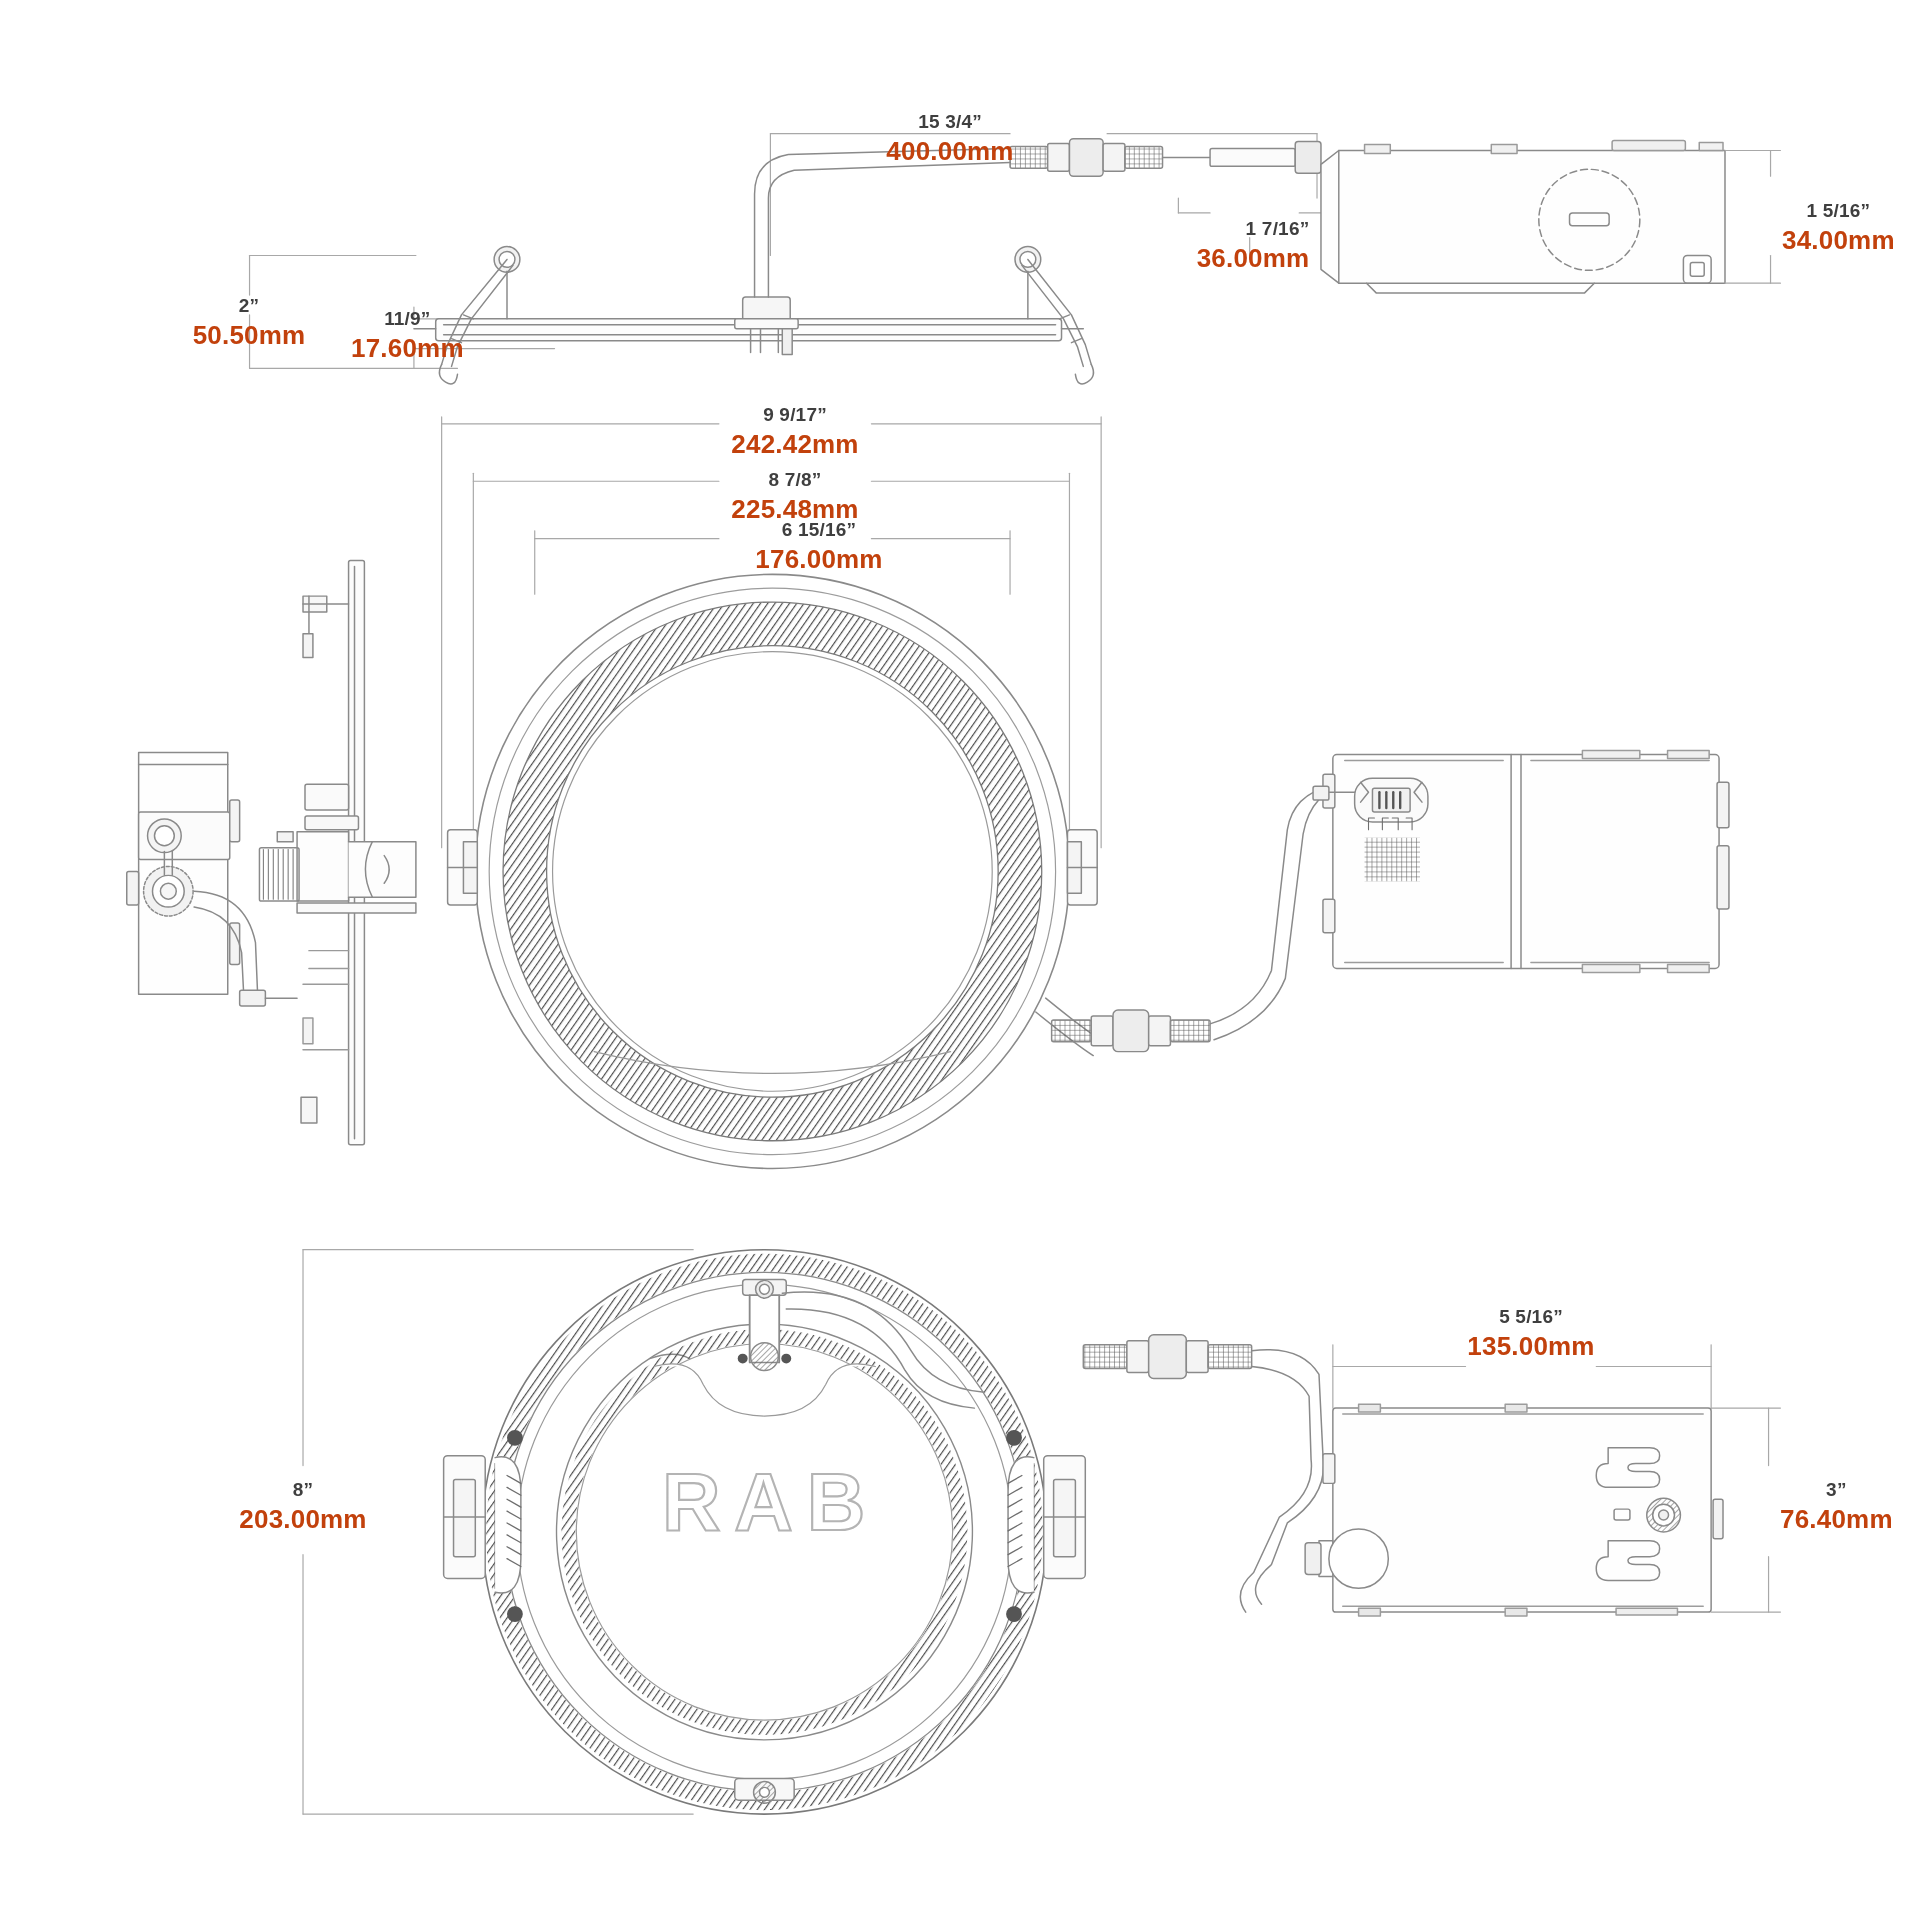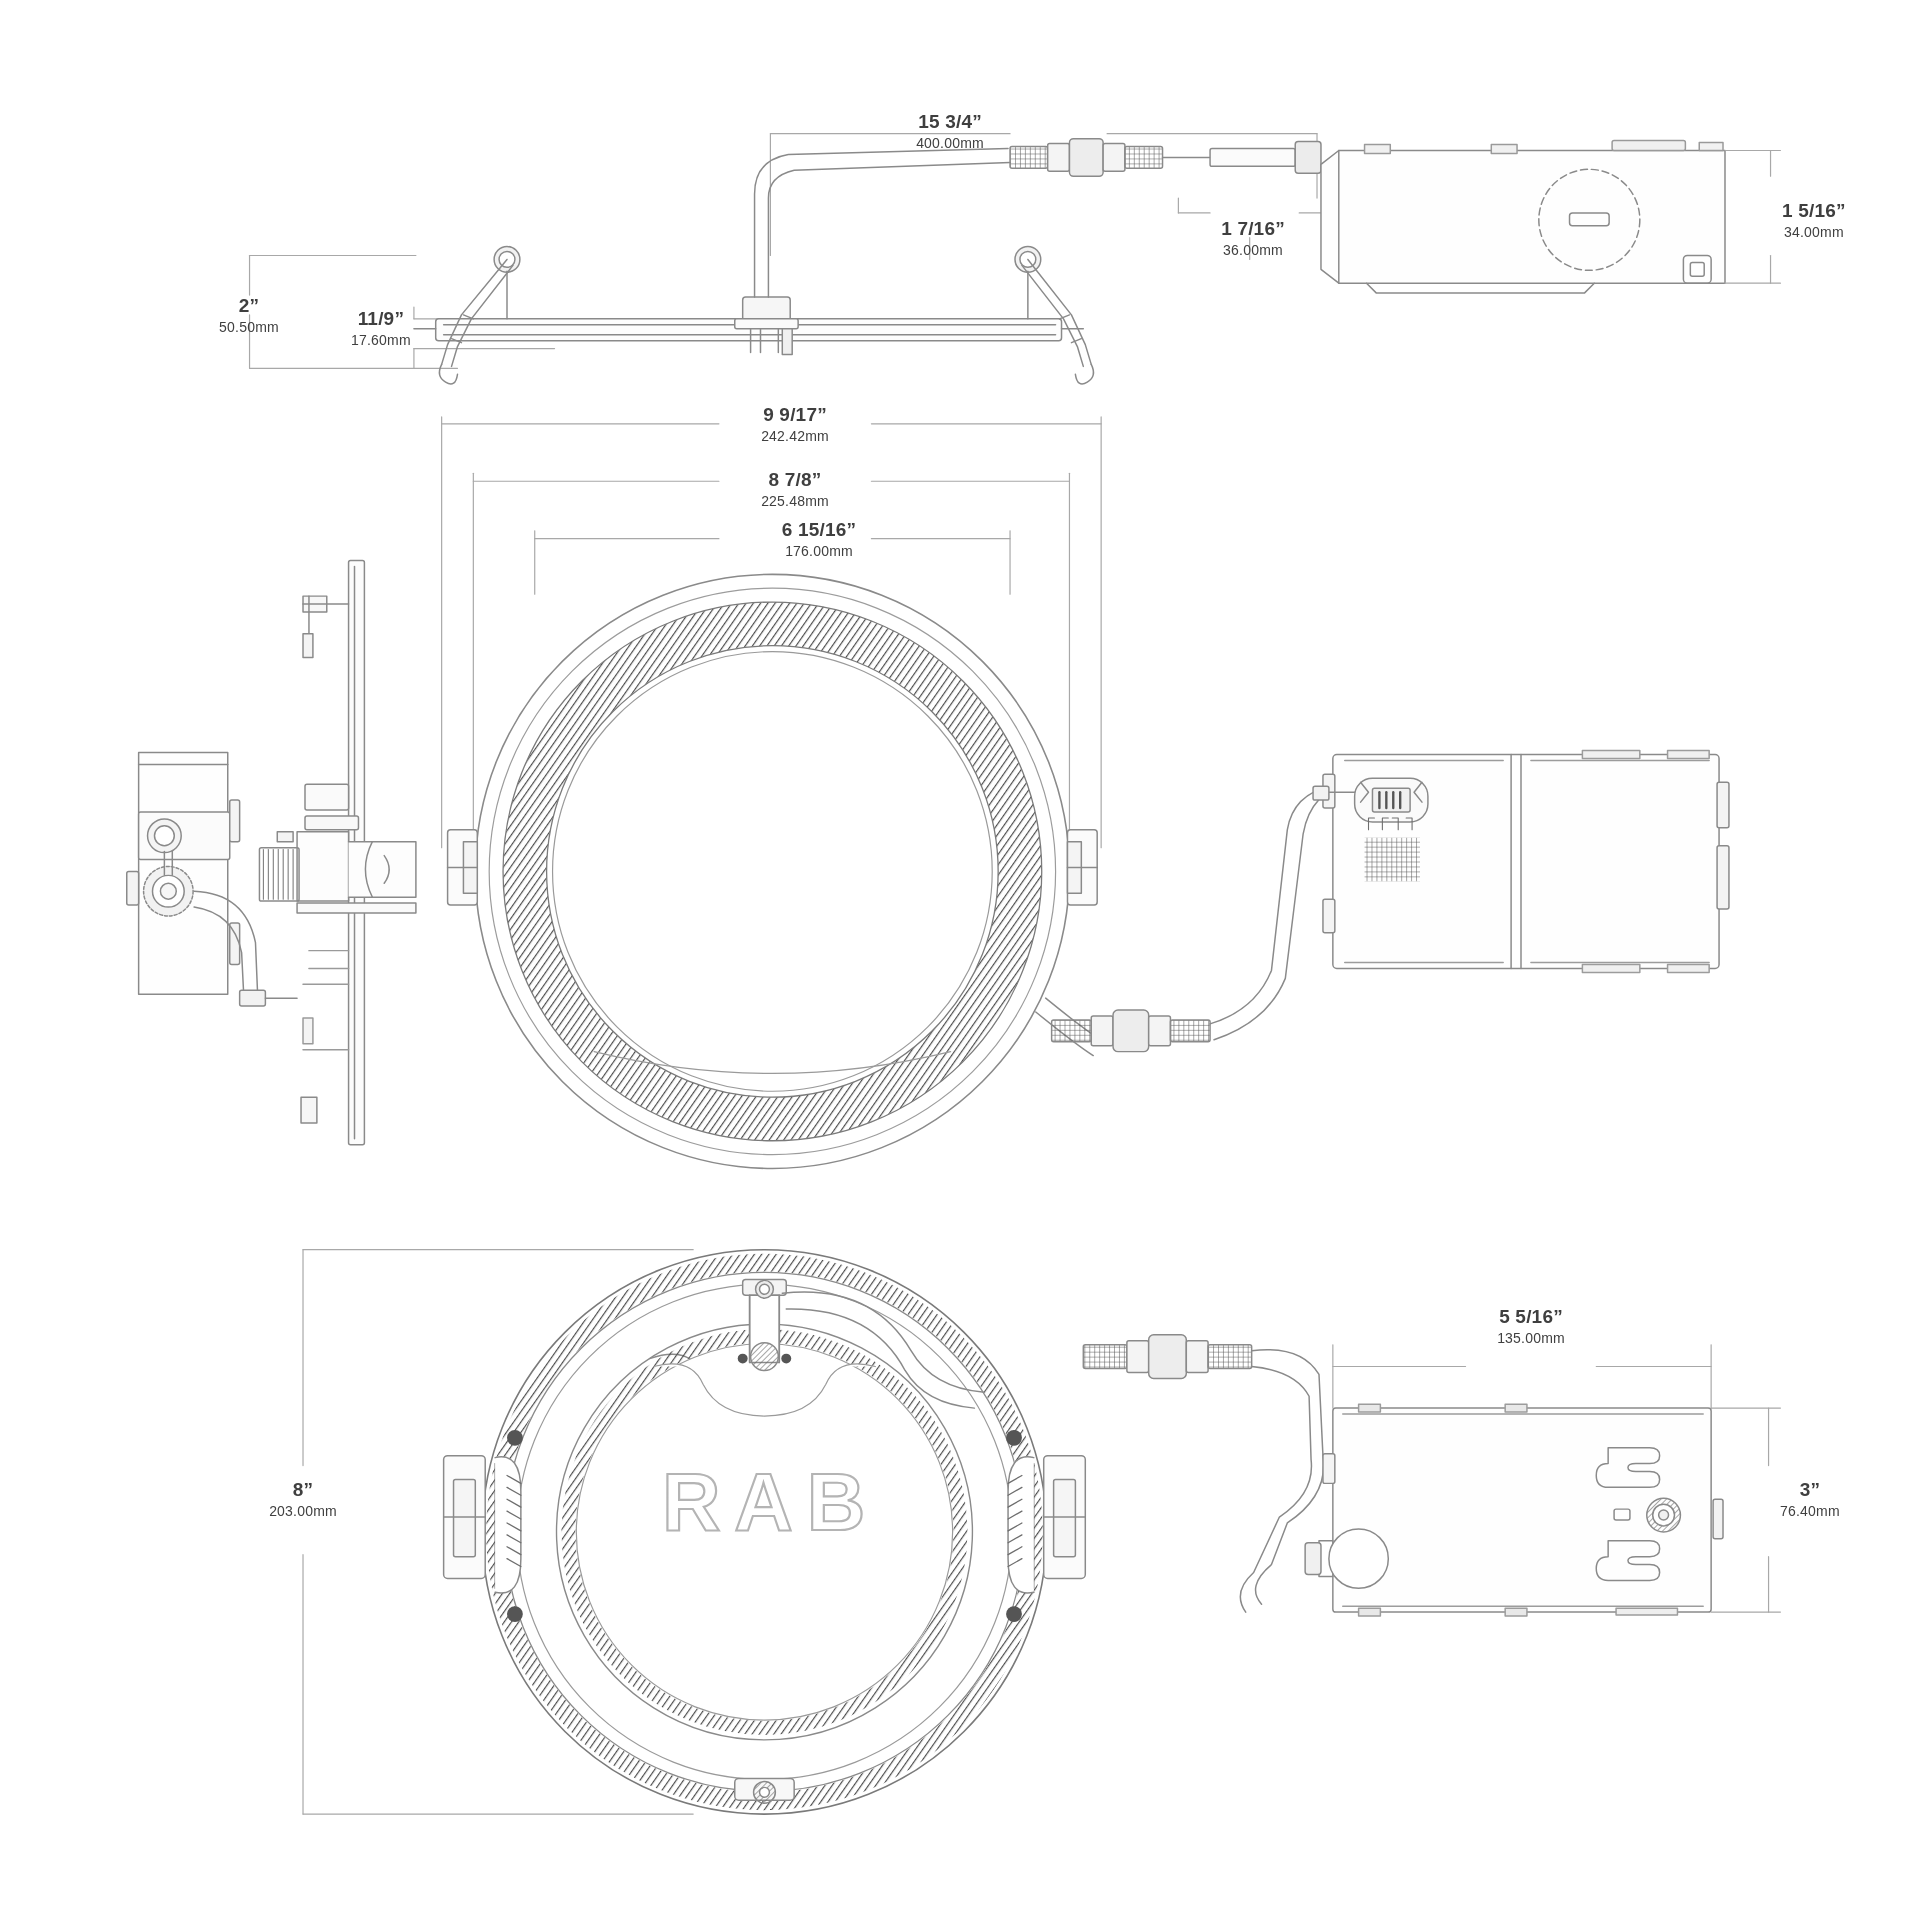--- a/index.html
+++ b/index.html
@@ -16,21 +16,21 @@
   
   .dim{
     position:absolute;
     text-align:center;
     line-height:1.32;
     color:#4a4a4a;
     white-space:nowrap;
     letter-spacing:0.2px;
   }
   .dim .imp{font-size:19px;font-weight:700;display:block;color:#3f3f3f;}
-  .dim .met{font-size:14px;font-weight:400;display:block;color:#404040;}
+  .dim .met{font-size:26px;font-weight:700;display:block;color:#c2410c;}
 </style>
 </head>
 <body>
 
 <div id="sheet">
 
   <svg class="dwg" viewBox="0 0 1946 1946">
     <defs>
       <pattern id="hatchRing" width="6" height="6" patternUnits="userSpaceOnUse" patternTransform="rotate(35)">
         <line x1="0" y1="0" x2="0" y2="6" stroke="#4d4d4d" stroke-width="2.4"></line>
@@ -453,21 +453,21 @@
       </g>
 
     </g>
   </svg>
 
   <div class="dim" style="left:950px;top:109px;transform:translateX(-50%);">
     <span class="imp">15 3/4”</span>
     <span class="met">400.00mm</span>
   </div>
 
-  <div class="dim" style="left:1253px;top:216px;transform:translateX(-50%);">
+  <div class="dim" style="left:1253px;top:216px;transform:translateX(-50%);text-align:right;">
     <span class="imp">1 7/16”</span>
     <span class="met">36.00mm</span>
   </div>
 
   <div class="dim" style="left:1782px;top:198px;">
     <span class="imp">1 5/16”</span>
     <span class="met">34.00mm</span>
   </div>
 
   <div class="dim" style="left:249px;top:293px;transform:translateX(-50%);">

